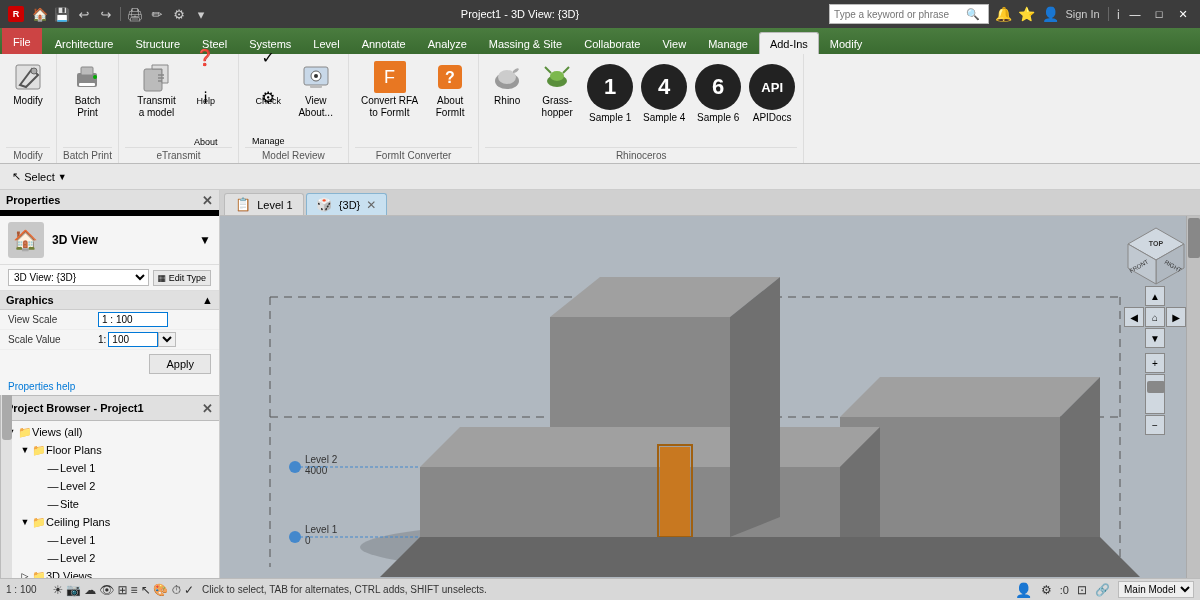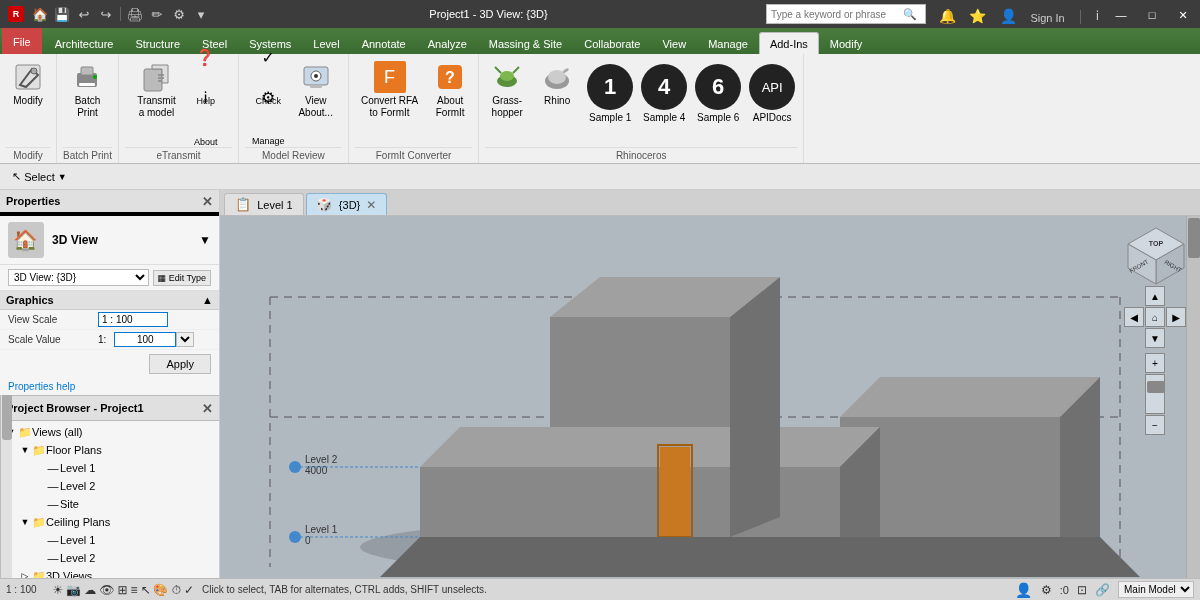--- a/index.html
+++ b/index.html
@@ -60,21 +60,21 @@
     .select-btn { display: flex; align-items: center; gap: 3px; padding: 2px 6px; cursor: pointer; border-radius: 2px; font-size: 11px; }
 
     
     #main { display: flex; height: calc(600px - 28px - 22px - 26px - 110px - 26px - 22px); }
 
     
     #properties-panel {
       width: 220px; background: #f5f5f5; border-right: 1px solid #ccc; display: flex; flex-direction: column; overflow: hidden;
     }
     .panel-header {
-      height: 26px; background: #e0e0e0; border-bottom: 4px solid #000000; display: flex; align-items: center; justify-content: space-between; padding: 0 6px; font-size: 11px; font-weight: bold;
+      height: 26px; background: #e0e0e0; border-bottom: 6px solid #000000; display: flex; align-items: center; justify-content: space-between; padding: 0 6px; font-size: 11px; font-weight: bold;
     }
     .panel-close { cursor: pointer; font-size: 13px; color: #555; }
 
     .view-type-row { display: flex; align-items: center; padding: 6px 8px; gap: 8px; border-bottom: 1px solid #ddd; }
     .view-type-icon { width: 36px; height: 36px; background: #c8c8c8; border-radius: 3px; display: flex; align-items: center; justify-content: center; font-size: 20px; }
     .view-type-label { font-size: 12px; font-weight: bold; }
     .view-type-arrow { margin-left: auto; font-size: 12px; cursor: pointer; }
 
     .view-selector { display: flex; align-items: center; padding: 4px 8px; gap: 4px; border-bottom: 1px solid #ddd; }
     .view-selector select { flex: 1; font-size: 10px; padding: 1px; border: 1px solid #bbb; background: #fff; }
@@ -127,21 +127,21 @@
     .status-scale { margin-right: 8px; }
 
     
     .sample-btn {
       width: 46px; height: 46px; border-radius: 50%; background: #222; color: #fff;
       display: flex; align-items: center; justify-content: center; font-size: 22px; font-weight: bold;
       cursor: pointer; border: none;
     }
     .api-btn {
       width: 46px; height: 46px; border-radius: 50%; background: #222; color: #fff;
-      display: flex; align-items: center; justify-content: center; font-size: 13px; font-weight: normal;
+      display: flex; align-items: center; justify-content: center; font-size: 13px; font-weight: bold;
       cursor: pointer; border: none;
     }
 
     
     .formit-icon { width: 32px; height: 32px; background: #e87722; display: flex; align-items: center; justify-content: center; color: #fff; font-size: 18px; border-radius: 2px; }
 
     
     #search-box { display: flex; align-items: center; background: #fff; border: 1px solid #bbb; padding: 1px 4px; height: 20px; width: 160px; }
     #search-box input { border: none; outline: none; font-size: 10px; flex: 1; background: transparent; }
 
@@ -169,21 +169,21 @@
       <span class="qat-btn">↩</span>
       <span class="qat-btn">↪</span>
       <span class="qat-sep"></span>
       <span class="qat-btn">🖨</span>
       <span class="qat-btn">✏</span>
       <span class="qat-btn">⚙</span>
       <span class="qat-btn">▾</span>
     </div>
   </div>
   <div class="title">Project1 - 3D View: {3D}</div>
-  <div class="right" style="display:flex;align-items:flex-end;gap:13px;">
+  <div class="right" style="display:flex;align-items:center;gap:6px;">
     <div id="search-box">
       <input type="text" placeholder="Type a keyword or phrase" style="">
       <span>🔍</span>
       <span style="font-size:9px;">▾</span>
     </div>
     <span style="color:#ccc;font-size:14px;">🔔</span>
     <span style="color:#ccc;font-size:14px;">⭐</span>
     <span style="color:#ccc;font-size:14px;">👤</span>
     <span style="color:#ccc;font-size:11px;cursor:pointer;">Sign In</span>
     <span class="qat-sep"></span>
@@ -319,37 +319,37 @@
       </div>
     </div>
     <div class="ribbon-group-label">FormIt Converter</div>
   </div>
 
   <div class="ribbon-group" style="min-width:200px;">
     <div class="ribbon-group-buttons" style="gap:6px; flex-wrap:wrap; align-items:flex-start;">
       <div class="ribbon-btn-large">
         <div class="icon-large">
           <svg width="32" height="32" viewBox="0 0 32 32">
+              <ellipse cx="16" cy="20" rx="12" ry="8" fill="#999"></ellipse>
+              <ellipse cx="16" cy="16" rx="9" ry="7" fill="#ccc"></ellipse>
+              <path d="M22 10 Q26 6 28 8 Q26 12 22 12 Z" fill="#aaa"></path>
+            </svg>
+        </div>
+        <div class="btn-label">Rhino</div>
+      </div>
+      <div class="ribbon-btn-large">
+        <div class="icon-large">
+          <svg width="32" height="32" viewBox="0 0 32 32">
               <ellipse cx="16" cy="20" rx="10" ry="6" fill="#5a8f3c"></ellipse>
               <ellipse cx="16" cy="15" rx="7" ry="5" fill="#7cb84d"></ellipse>
               <line x1="22" y1="12" x2="28" y2="6" stroke="#5a8f3c" stroke-width="2"></line>
               <line x1="10" y1="12" x2="4" y2="6" stroke="#5a8f3c" stroke-width="2"></line>
             </svg>
         </div>
         <div class="btn-label">Grass-<br>hopper</div>
-      </div>
-      <div class="ribbon-btn-large">
-        <div class="icon-large">
-          <svg width="32" height="32" viewBox="0 0 32 32">
-              <ellipse cx="16" cy="20" rx="12" ry="8" fill="#999"></ellipse>
-              <ellipse cx="16" cy="16" rx="9" ry="7" fill="#ccc"></ellipse>
-              <path d="M22 10 Q26 6 28 8 Q26 12 22 12 Z" fill="#aaa"></path>
-            </svg>
-        </div>
-        <div class="btn-label">Rhino</div>
       </div>
 
       <div style="display:flex;flex-direction:column;gap:4px;padding-top:4px;">
         <div style="display:flex;gap:4px;">
           <div class="ribbon-btn-large" style="height:auto;min-width:40px;padding:2px;">
             <button class="sample-btn">1</button>
             <div class="btn-label">Sample 1</div>
           </div>
           <div class="ribbon-btn-large" style="height:auto;min-width:40px;padding:2px;">
             <button class="sample-btn">4</button>
@@ -410,21 +410,21 @@
       </div>
 
       <div class="prop-row">
         <span class="prop-label">View Scale</span>
         <input class="prop-input" value="1 : 100" style="">
       </div>
 
       <div class="prop-row">
         <span class="prop-label">Scale Value</span>
         <span style="font-size:10px;">1:</span>
-        <input class="prop-input" value="100" style="width: 62px; margin-left: 8px; text-align: center;">
+        <input class="prop-input" value="100" style="width: 50px; margin-left: 2px;">
         <select style="font-size:10px;width:18px;border:1px solid #bbb;"></select>
       </div>
 
       <div class="clearfix">
         <button class="apply-btn">Apply</button>
       </div>
 
       <div class="prop-link">Properties help</div>
     </div>
 

